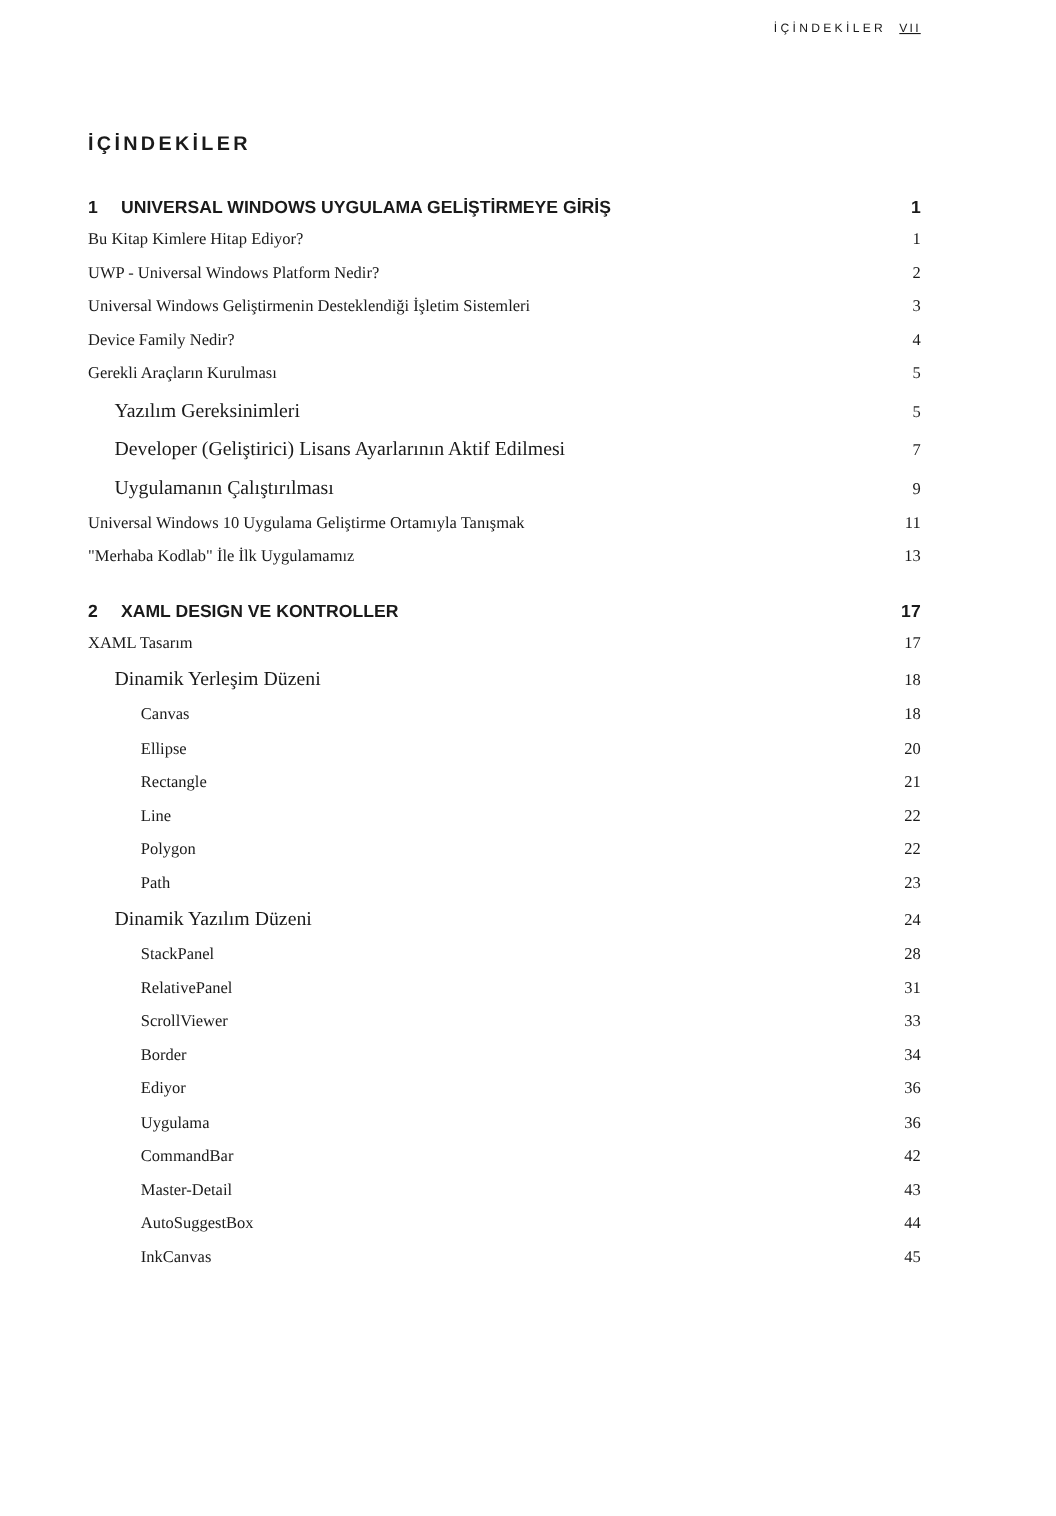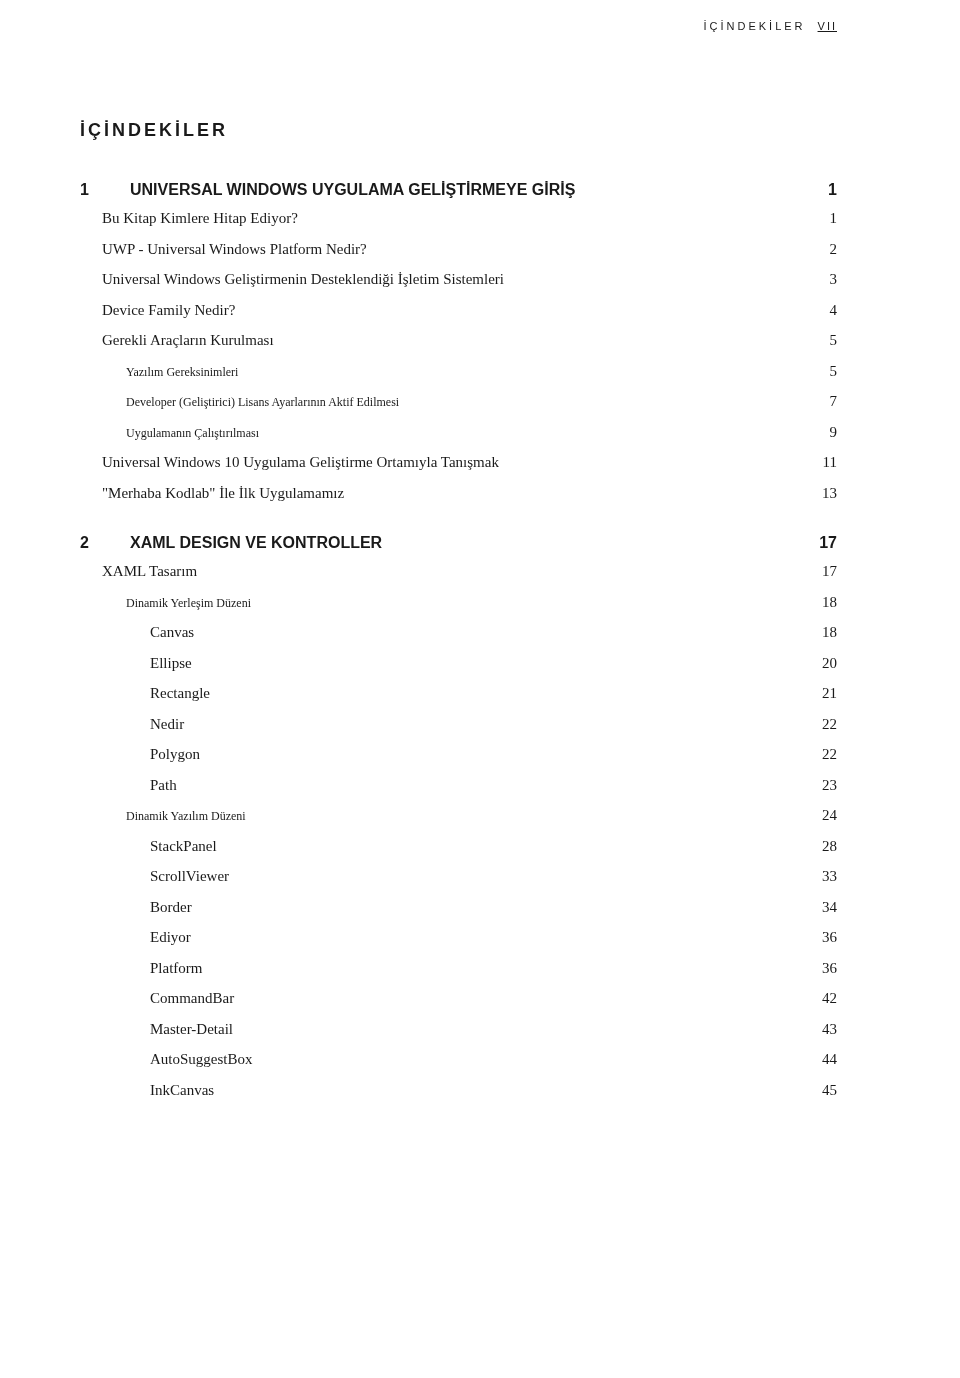--- a/index.html
+++ b/index.html
@@ -66,21 +66,20 @@
       display: flex;
       justify-content: space-between;
       align-items: baseline;
       margin-bottom: 8px;
       line-height: 1.5;
     }
 
     .toc-entry .entry-text {
       flex: 1;
       padding-right: 20px;
-      margin-left: 22px;
     }
 
     .toc-entry .entry-num {
       min-width: 30px;
       text-align: right;
       flex-shrink: 0;
     }
 
     
     .level-1 .entry-text {
@@ -90,21 +89,21 @@
     }
 
     .level-1 .entry-num {
       font-family: Georgia, serif;
       font-size: 15px;
     }
 
     
     .level-2 .entry-text {
       font-family: Georgia, serif;
-      font-size: 12px;
+      font-size: 18px;
       padding-left: 24px;
     }
 
     .level-2 .entry-num {
       font-family: Georgia, serif;
       font-size: 15px;
     }
 
     
     .level-3 .entry-text {
@@ -131,21 +130,20 @@
       font-weight: bold;
       min-width: 30px;
       flex-shrink: 0;
     }
 
     .chapter-row-content {
       flex: 1;
       display: flex;
       justify-content: space-between;
       align-items: baseline;
-      margin-left: 20px;
     }
 
     .chapter-row-title {
       font-family: Arial, Helvetica, sans-serif;
       font-size: 16px;
       font-weight: bold;
       text-transform: uppercase;
       padding-right: 20px;
     }
 
@@ -238,53 +236,57 @@
       </div>
       <div class="toc-entry level-3">
         <span class="entry-text">Ellipse</span>
         <span class="entry-num">20</span>
       </div>
       <div class="toc-entry level-3">
         <span class="entry-text">Rectangle</span>
         <span class="entry-num">21</span>
       </div>
       <div class="toc-entry level-3">
-        <span class="entry-text">Nedir</span>
+        <span class="entry-text">Line</span>
         <span class="entry-num">22</span>
       </div>
       <div class="toc-entry level-3">
         <span class="entry-text">Polygon</span>
         <span class="entry-num">22</span>
       </div>
       <div class="toc-entry level-3">
         <span class="entry-text">Path</span>
         <span class="entry-num">23</span>
       </div>
       <div class="toc-entry level-2">
         <span class="entry-text">Dinamik Yazılım Düzeni</span>
         <span class="entry-num">24</span>
       </div>
       <div class="toc-entry level-3">
         <span class="entry-text">StackPanel</span>
         <span class="entry-num">28</span>
       </div>
       <div class="toc-entry level-3">
+        <span class="entry-text">RelativePanel</span>
+        <span class="entry-num">31</span>
+      </div>
+      <div class="toc-entry level-3">
         <span class="entry-text">ScrollViewer</span>
         <span class="entry-num">33</span>
       </div>
       <div class="toc-entry level-3">
         <span class="entry-text">Border</span>
         <span class="entry-num">34</span>
       </div>
       <div class="toc-entry level-3">
         <span class="entry-text">Ediyor</span>
         <span class="entry-num">36</span>
       </div>
       <div class="toc-entry level-3">
-        <span class="entry-text">Platform</span>
+        <span class="entry-text">Uygulama</span>
         <span class="entry-num">36</span>
       </div>
       <div class="toc-entry level-3">
         <span class="entry-text">CommandBar</span>
         <span class="entry-num">42</span>
       </div>
       <div class="toc-entry level-3">
         <span class="entry-text">Master-Detail</span>
         <span class="entry-num">43</span>
       </div>

